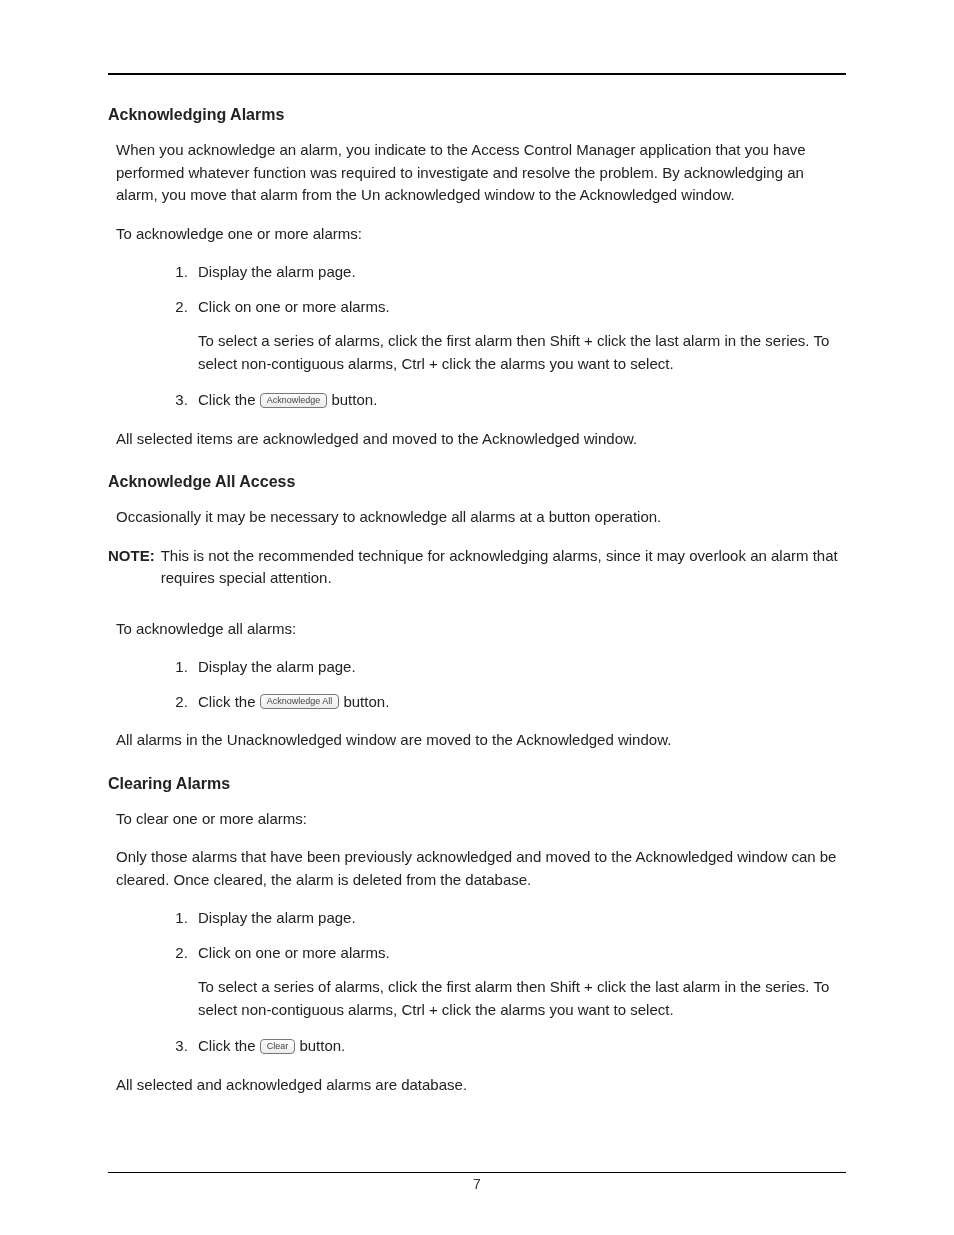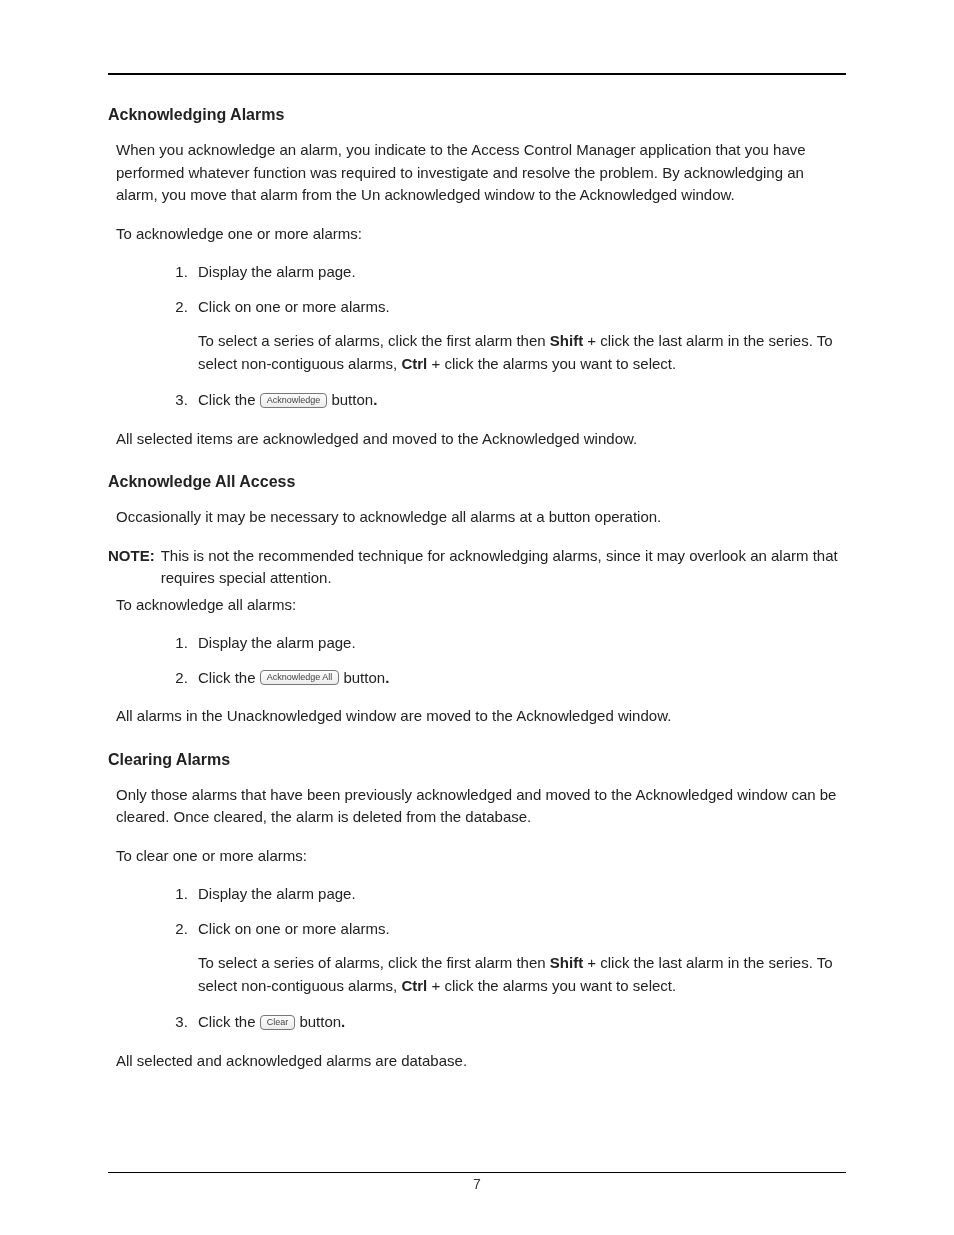--- a/index.html
+++ b/index.html
@@ -39,21 +39,21 @@
   ol li {
     padding-left: 6px;
     margin: 0 0 12px 0;
   }
   .subtext {
     margin: -4px 0 14px 0;
   }
   .note-row {
     display: flex;
     align-items: flex-start;
-    margin: 0 0 4px 0;
+    margin: 0 0 28px 0;
   }
   .note-label {
     font-weight: 700;
     flex: 0 0 auto;
     margin-right: 6px;
   }
   .note-body {
     flex: 1 1 auto;
   }
   .btn-img {
@@ -64,21 +64,21 @@
     padding: 2px 6px;
     border: 1px solid #777;
     border-radius: 4px;
     background: linear-gradient(#fdfdfd, #ececec);
     color: #444;
     font-family: Arial, sans-serif;
     position: relative;
     top: -1px;
   }
   .inline-bold {
-    font-weight: 700;
+    font-weight: 400;
   }
   .footer-rule {
     position: absolute;
     left: 108px;
     right: 108px;
     bottom: 62px;
     border: none;
     border-top: 1px solid #000;
     margin: 0;
   }
@@ -129,22 +129,22 @@
     <li>Display the alarm page.</li>
     <li>
       <span>Click the </span>
       <span class="btn-img">Acknowledge All</span>
       <span> button</span><span class="inline-bold">.</span>
     </li>
   </ol>
   <p>All alarms in the Unacknowledged window are moved to the Acknowledged window.</p>
 
   <h3>Clearing Alarms</h3>
+  <p>To clear one or more alarms:</p>
   <p>Only those alarms that have been previously acknowledged and moved to the Acknowledged window can be cleared. Once cleared, the alarm is deleted from the database.</p>
-  <p>To clear one or more alarms:</p>
   <ol>
     <li>Display the alarm page.</li>
     <li>
       <span>Click on one or more alarms.</span>
       <p class="subtext" style="margin-top:12px;">
         <span>To select a series of alarms, click the first alarm then </span><span class="inline-bold">Shift</span><span> + click the last alarm in the series. To select non-contiguous alarms, </span><span class="inline-bold">Ctrl</span><span> + click the alarms you want to select.</span>
       </p>
     </li>
     <li>
       <span>Click the </span>

